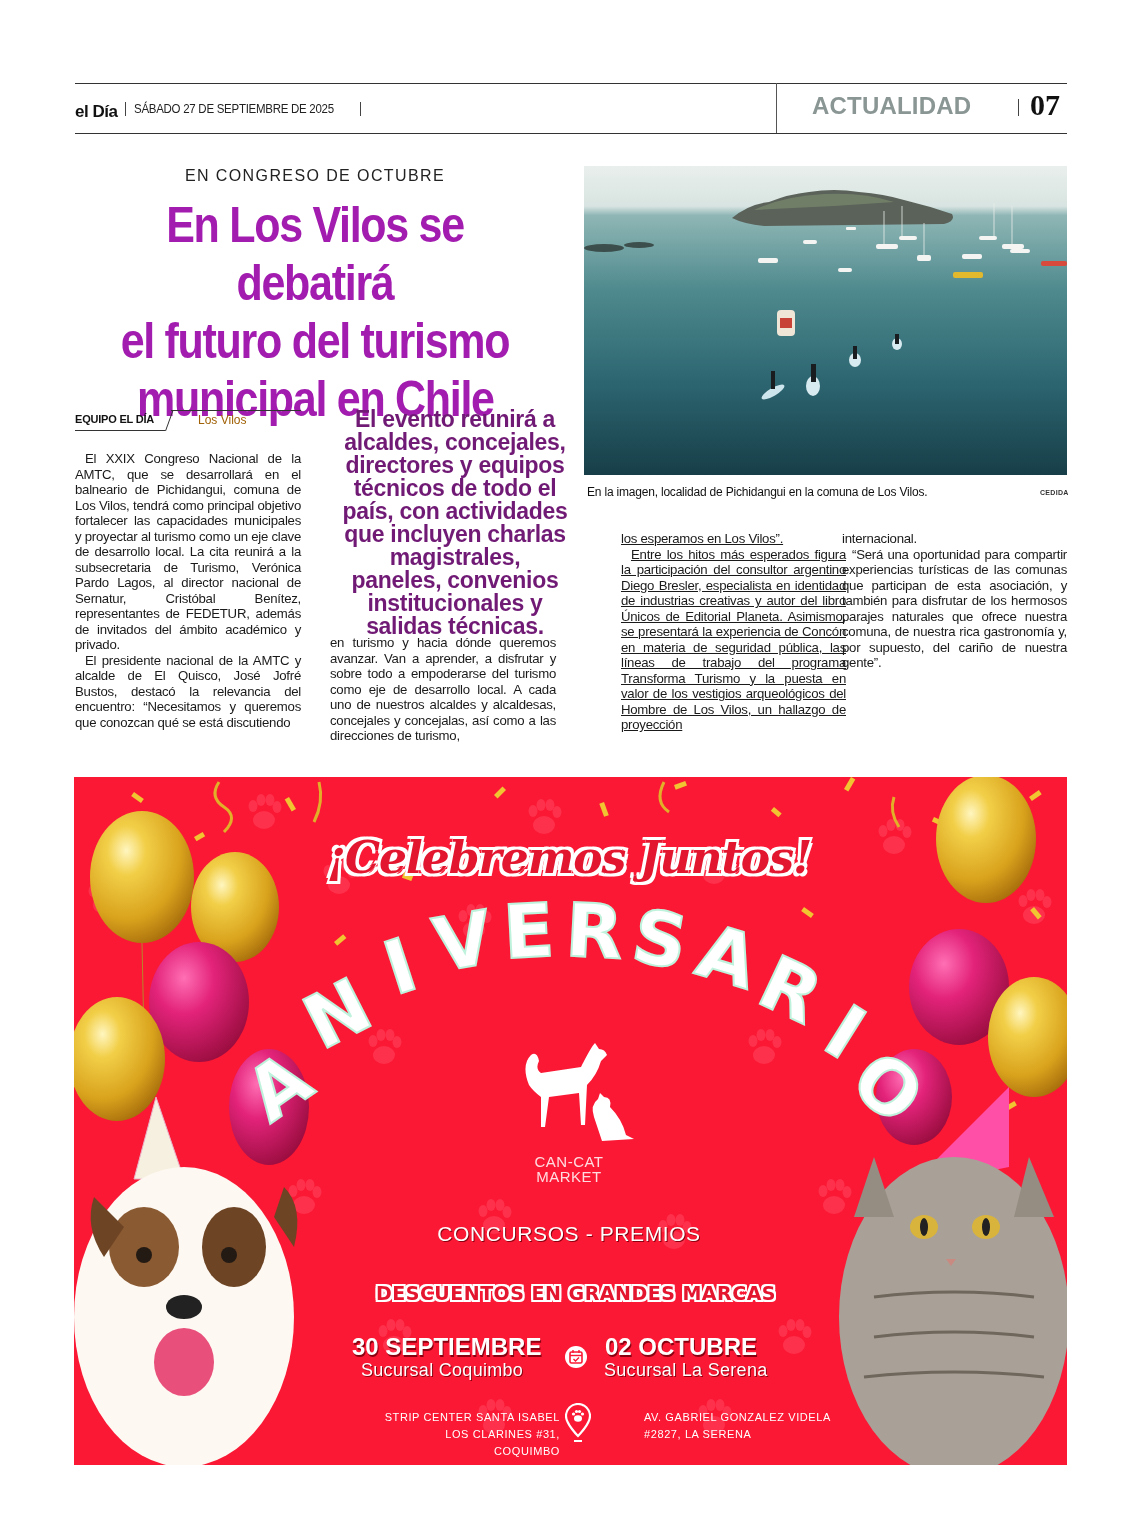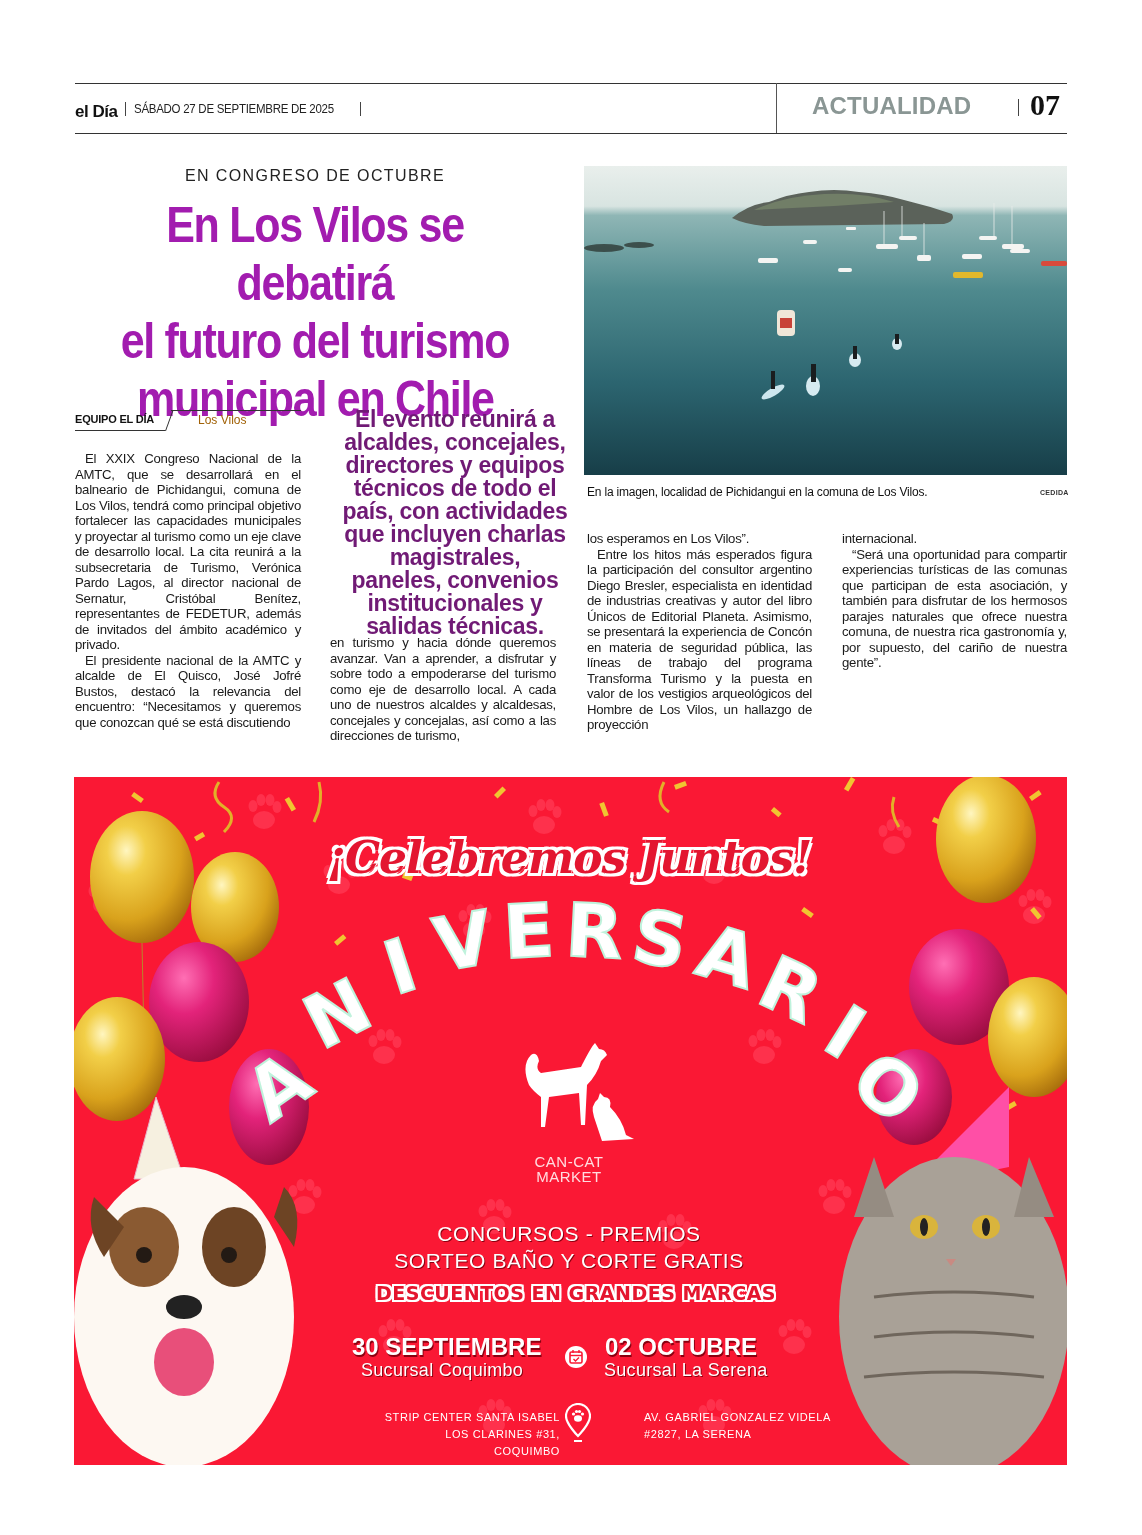--- a/index.html
+++ b/index.html
@@ -29,21 +29,21 @@
   .byline .slash { position: absolute; left: 90px; top: 2px; width: 1px; height: 20px; background: #333; transform: skewX(-20deg); transform-origin: bottom; }
   .byline .line-top { position: absolute; left: 96px; top: 1px; right: 0; height: 1px; background: #333; }
   .byline .line-bottom { position: absolute; left: 0; top: 21px; width: 90px; height: 1px; background: #333; }
   .byline .place { position: absolute; left: 123px; top: 4px; font-size: 12px; color: #a16207; }
 
   .col { position: absolute; font-size: 13.2px; line-height: 15.5px; color: #1a1a1a; text-align: justify; letter-spacing: -0.25px; }
   .col p { text-indent: 10px; }
   .col p.noindent { text-indent: 0; }
   .col1 { left: 75px; top: 451px; width: 226px; }
   .col2 { left: 330px; top: 635px; width: 226px; }
-  .col3 { left: 587px; top: 531px; width: 225px; }
+  .col3 { left: 621px; top: 531px; width: 225px; text-decoration: underline; }
   .col4 { left: 842px; top: 531px; width: 225px; }
 
   .pullquote { position: absolute; left: 342px; top: 408px; width: 226px; text-align: center; font-family: "Liberation Sans Narrow", "Liberation Sans", sans-serif; font-weight: 700; font-size: 23px; line-height: 23px; color: #701a75; letter-spacing: -0.3px; }
 
   .photo { position: absolute; left: 584px; top: 166px; width: 483px; height: 309px; overflow: hidden; background: linear-gradient(180deg, #eef2ef 0%, #dce6e4 12%, #7fa8a9 20%, #5f9597 35%, #3f7a80 55%, #255862 75%, #163e48 100%); }
   .caption { position: absolute; left: 587px; top: 485px; font-family: "Liberation Sans Narrow", "Liberation Sans", sans-serif; font-size: 12px; color: #111; letter-spacing: -0.2px; }
   .credit { position: absolute; left: 1040px; top: 489px; font-size: 7px; font-weight: 700; color: #333; letter-spacing: 0.3px; }
 
   
   .ad { position: absolute; left: 74px; top: 777px; width: 993px; height: 688px; overflow: hidden; background: #fa1834; }
@@ -318,21 +318,20 @@
     </g>
     <line x1="135" y1="455" x2="860" y2="455" stroke="none"></line>
   </svg>
 
   <div class="ad-text ad-celebrate">¡Celebremos Juntos!</div>
   <div class="ad-text ad-brand">
     <div>CAN-CAT</div>
     <div>MARKET</div>
   </div>
   <div class="ad-text ad-line1">CONCURSOS - PREMIOS</div>
-  <div class="ad-text ad-line2">SORTEO BAÑO Y CORTE GRATIS</div>
   <div class="ad-text ad-discount">DESCUENTOS EN GRANDES MARCAS</div>
 
   <div class="ad-text ad-date ad-date1">30 SEPTIEMBRE</div>
   <div class="ad-text ad-branch ad-branch1">Sucursal Coquimbo</div>
   <div class="cal-icon">
     <svg width="22" height="22" viewBox="0 0 22 22">
       <rect x="5" y="6" width="12" height="11" rx="1.5" fill="none" stroke="#fa1834" stroke-width="1.6"></rect>
       <line x1="5" y1="9.5" x2="17" y2="9.5" stroke="#fa1834" stroke-width="1.4"></line>
       <line x1="8" y1="4" x2="8" y2="7" stroke="#fa1834" stroke-width="1.4"></line>
       <line x1="14" y1="4" x2="14" y2="7" stroke="#fa1834" stroke-width="1.4"></line>

